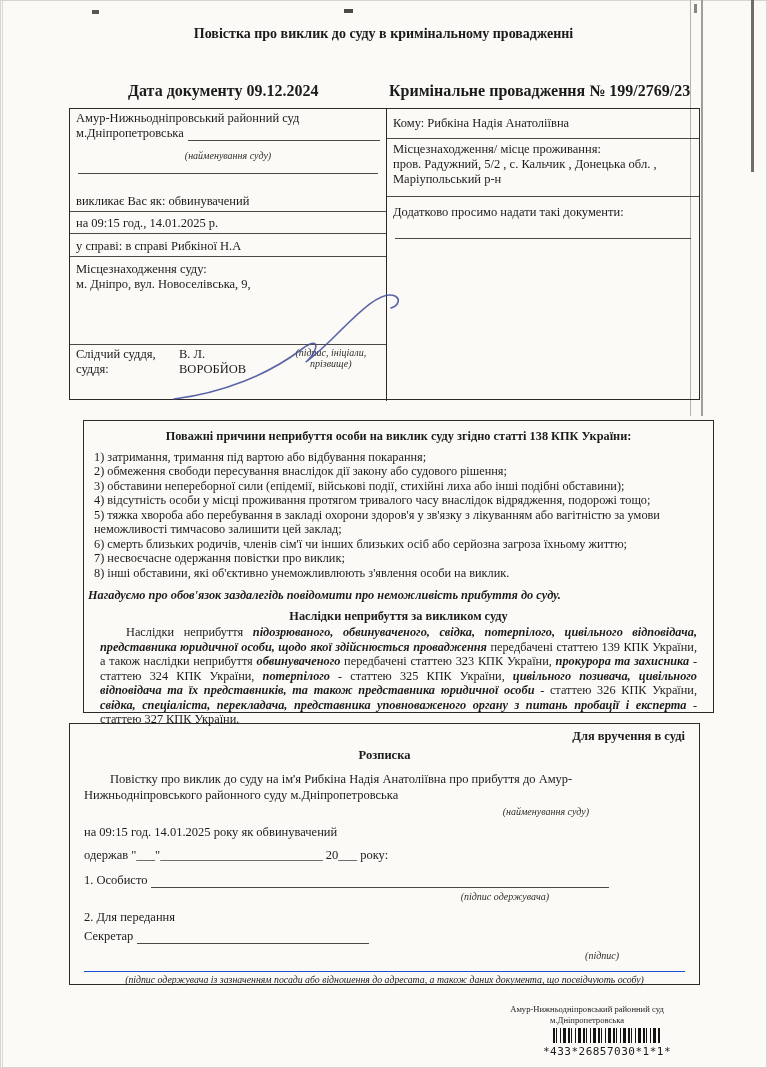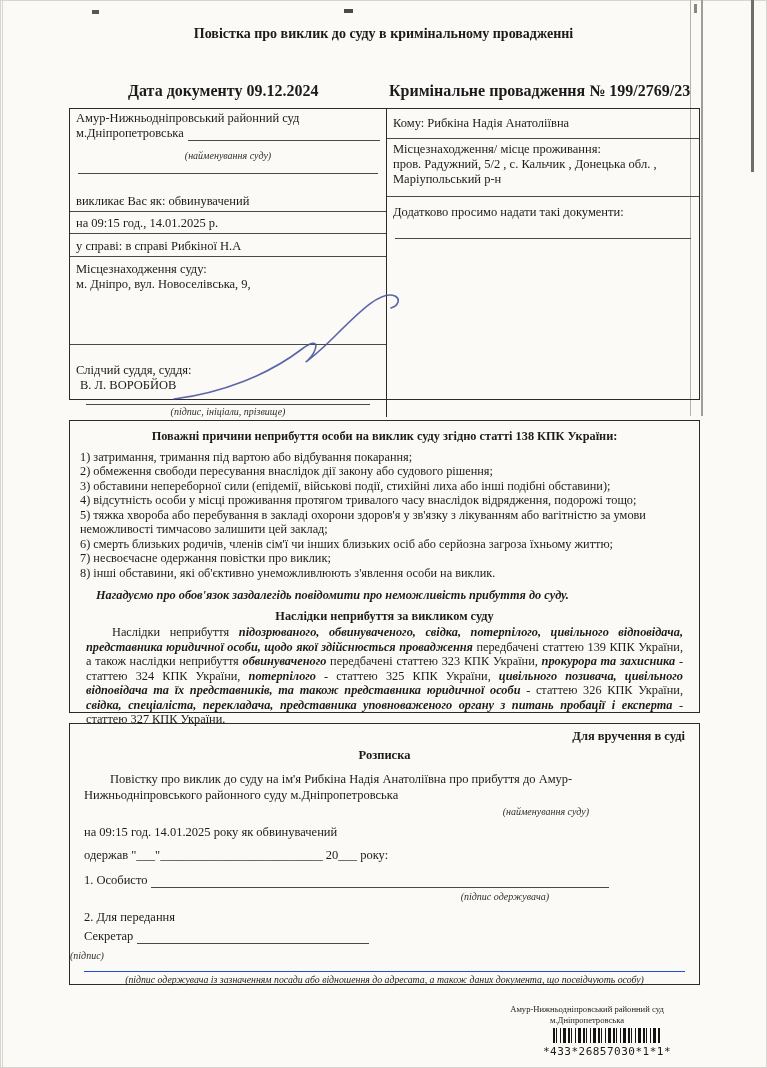--- a/index.html
+++ b/index.html
@@ -20,44 +20,44 @@
   .u{border-bottom:1px solid #4c4a45;}
   .cell{padding:2px 6px 0 6px;box-sizing:border-box;}
   .tailwrap{display:flex;align-items:flex-end;}
   .tail{flex:1;border-bottom:1px solid #4c4a45;height:13px;margin-left:4px;}
   .fill-line{border-bottom:1px solid #4c4a45;height:12px;margin:0 2px;}
   .rowA{height:80px;display:flex;flex-direction:column;justify-content:flex-start;}
   .rowB{height:23px;padding-top:5px;}
   .rowC{height:22px;padding-top:4px;}
   .rowD{height:23px;padding-top:5px;}
   .rowE{height:88px;padding-top:5px;}
-  .rowF{height:56px;display:flex;flex-direction:column;margin-top:16px;}
+  .rowF{height:56px;display:flex;flex-direction:row;}
   .judge-underline{border-bottom:1px solid #4c4a45;height:1px;margin:4px 10px 1px 10px;margin-top:auto;}
   .rrowA{height:30px;padding-top:7px;}
   .rrowB{height:58px;padding-top:3px;line-height:1.18;}
   .rrowC{flex:1;padding-top:8px;}
   .sig{position:absolute;left:0;top:0;pointer-events:none;}
   
   .box{border:1.4px solid #2b2a27;box-sizing:border-box;background:transparent;}
-  .reasons{left:69px;top:420px;width:631px;height:293px;font-size:12.3px;line-height:1.18;}
+  .reasons{left:83px;top:420px;width:631px;height:293px;font-size:12.3px;line-height:1.18;}
   .reasons-head{margin:8px 10px 6px 10px;text-align:center;font-weight:bold;font-size:12.3px;}
   .reason-item{margin:0 10px;padding:0;}
-  .reminder{margin:8px 10px 0 26px;font-weight:bold;font-style:italic;}
+  .reminder{margin:8px 10px 0 4px;font-weight:bold;font-style:italic;}
   .cons-head{margin:6px 10px 2px 10px;text-align:center;font-weight:bold;}
   .cons-par{margin:0 16px;text-align:justify;text-indent:26px;}
   .receipt{left:69px;top:723px;width:631px;height:262px;font-size:12.5px;}
   .corner{margin:5px 14px 0 0;text-align:right;font-weight:bold;}
   .rheading{margin:4px 0 8px 0;text-align:center;font-weight:bold;}
   .rbody{margin:0 14px;text-indent:26px;line-height:1.3;}
   .rcap-court{margin:2px 110px 0 0;text-align:right;}
   .rline{margin:8px 0 0 14px;}
   .flexline{display:flex;align-items:flex-end;margin:10px 40px 0 14px;}
   .flexline .tail{height:14px;}
   .rcap-recipient{margin:3px 150px 0 0;text-align:right;}
-  .rcap-sign{margin:6px 0 0 0;text-align:left;padding-right:80px;}
+  .rcap-sign{margin:6px 0 0 0;text-align:right;padding-right:80px;}
   .rfooter{margin:10px 14px 0 14px;border-top:1px solid #1d4ed8;padding-top:2px;
            text-align:center;font-size:9.8px;font-style:italic;}
   
   .foot-court{left:462px;top:1004px;width:250px;text-align:center;font-size:8.6px;line-height:1.3;}
   .barcode{left:553px;top:1028px;width:108px;height:15px;
     background:repeating-linear-gradient(90deg,#141414 0 2px,transparent 2px 3px,#141414 3px 4px,
       transparent 4px 7px,#141414 7px 8px,transparent 8px 10px,#141414 10px 13px,transparent 13px 15px);}
   .barcode-text{left:541px;top:1045px;width:132px;text-align:center;
     font-family:"DejaVu Sans Mono",monospace;font-size:11px;letter-spacing:0.5px;}
   .stamp{left:437px;top:1046px;font-size:9.2px;color:#3a3936;letter-spacing:0.5px;margin-top:36px;}

